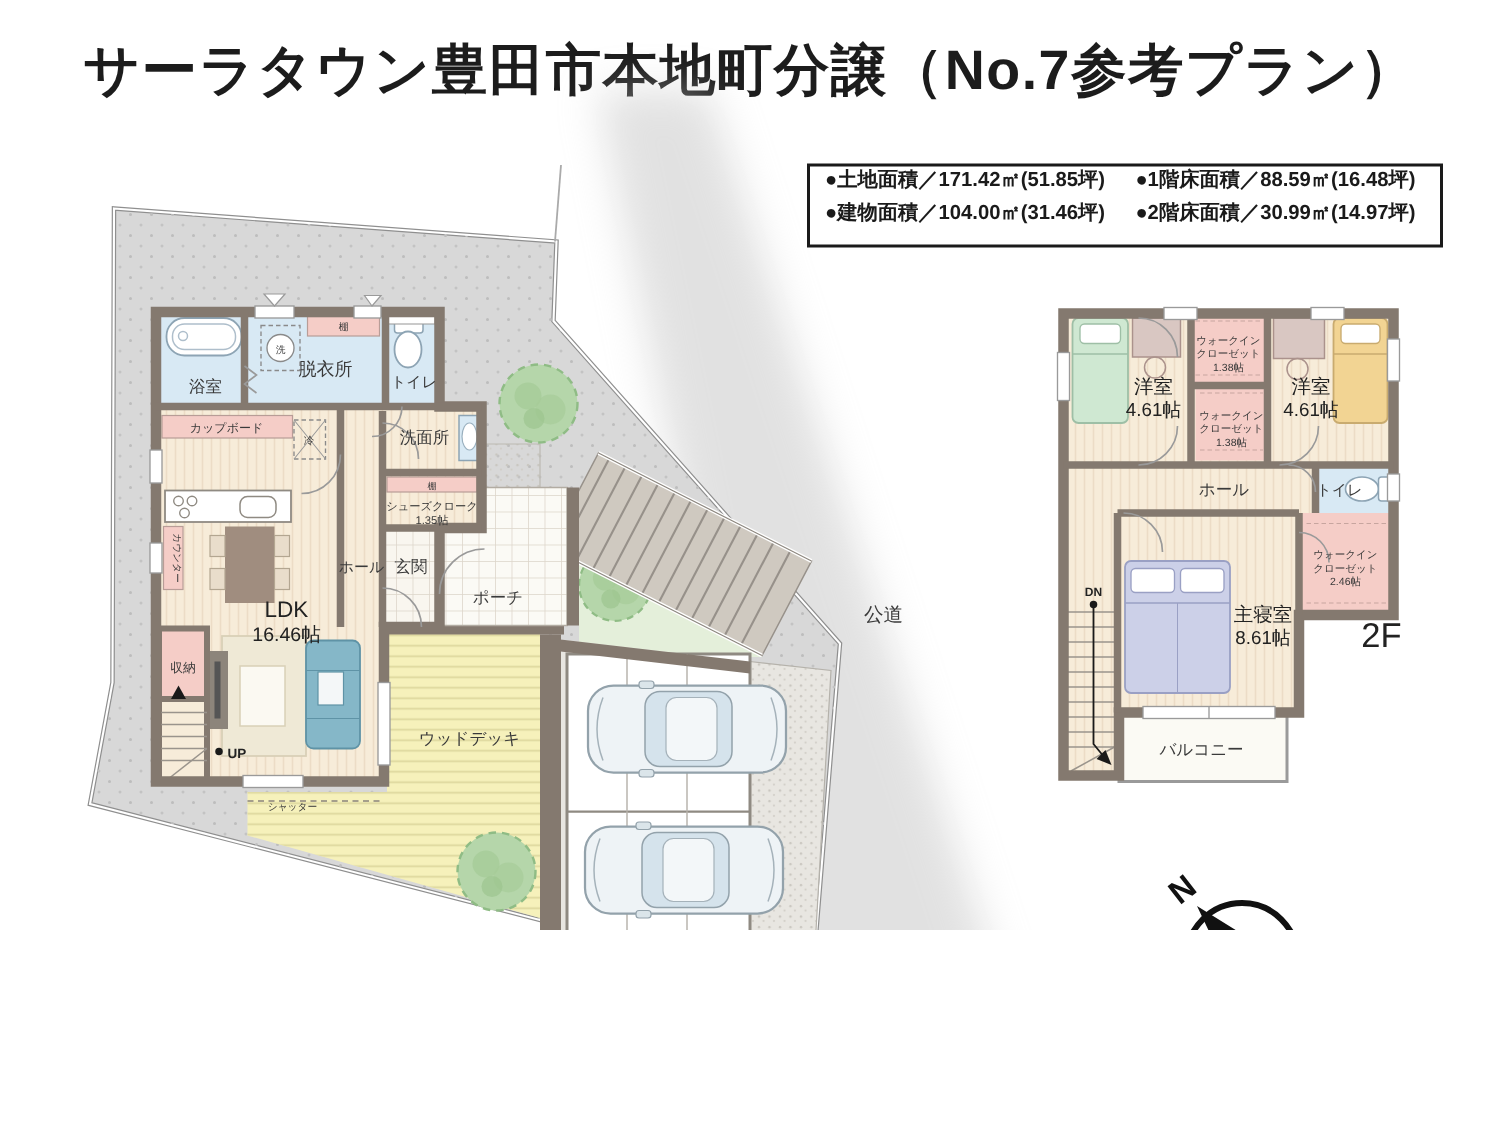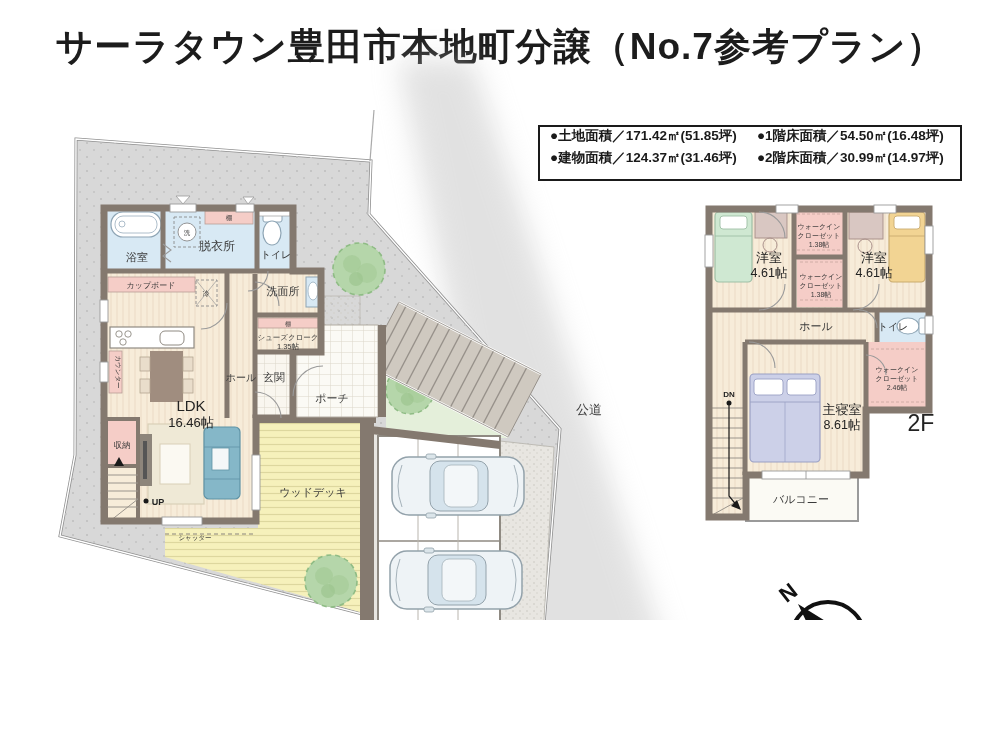--- a/index.html
+++ b/index.html
@@ -4,38 +4,38 @@
 <style>
   html,body{margin:0;padding:0;background:#ffffff;}
   .stage{position:relative;width:1000px;height:620px;background:#fff;overflow:hidden;
          font-family:"Liberation Sans",sans-serif;}
   .page-title{position:absolute;top:22px;left:0;width:100%;text-align:center;
     font-size:37px;font-weight:bold;letter-spacing:1px;color:#1c1c1c;white-space:nowrap;}
   .info-box{position:absolute;left:538px;top:109px;width:424px;height:56px;
     border:2.5px solid #1a1a1a;background:#fff;box-sizing:border-box;
     display:grid;grid-template-columns:1.05fr 1fr;align-content:center;
     padding:2px 6px 14px 10px;font-size:13.5px;font-weight:bold;color:#1a1a1a;
-    line-height:22px;white-space:nowrap;margin-top:16px;}
+    line-height:22px;white-space:nowrap;}
   svg text{font-family:"Liberation Sans",sans-serif;}
   .lbl{fill:#3a3a3a;text-anchor:middle;}
   .lbl-dark{fill:#222;text-anchor:middle;}
   .wall{stroke:#84796f;fill:none;}
   .thin{stroke:#9a9a9a;fill:none;}
 </style>
 </head>
 <body>
 
 <div class="stage">
 
   <div class="page-title">サーラタウン豊田市本地町分譲（No.7参考プラン）</div>
 
   <div class="info-box">
     <span>●土地面積／171.42㎡(51.85坪)</span>
-    <span>●1階床面積／54.50㎡(16.48坪)</span>
-    <span>●建物面積／124.37㎡(31.46坪)</span>
+    <span>●1階床面積／88.59㎡(16.48坪)</span>
+    <span>●建物面積／104.00㎡(31.46坪)</span>
     <span>●2階床面積／30.99㎡(14.97坪)</span>
   </div>
 
   <svg width="1000" height="756" viewBox="0 0 1000 756" style="position:absolute;left:0;top:0;">
     <defs>
       <pattern id="dots" width="14" height="14" patternUnits="userSpaceOnUse">
         <circle cx="3" cy="3" r="1" fill="#bdbdbd"></circle>
           <circle cx="10" cy="10" r="1" fill="#c3c3c3"></circle>
       </pattern>
       <pattern id="stipple" width="7" height="7" patternUnits="userSpaceOnUse">

